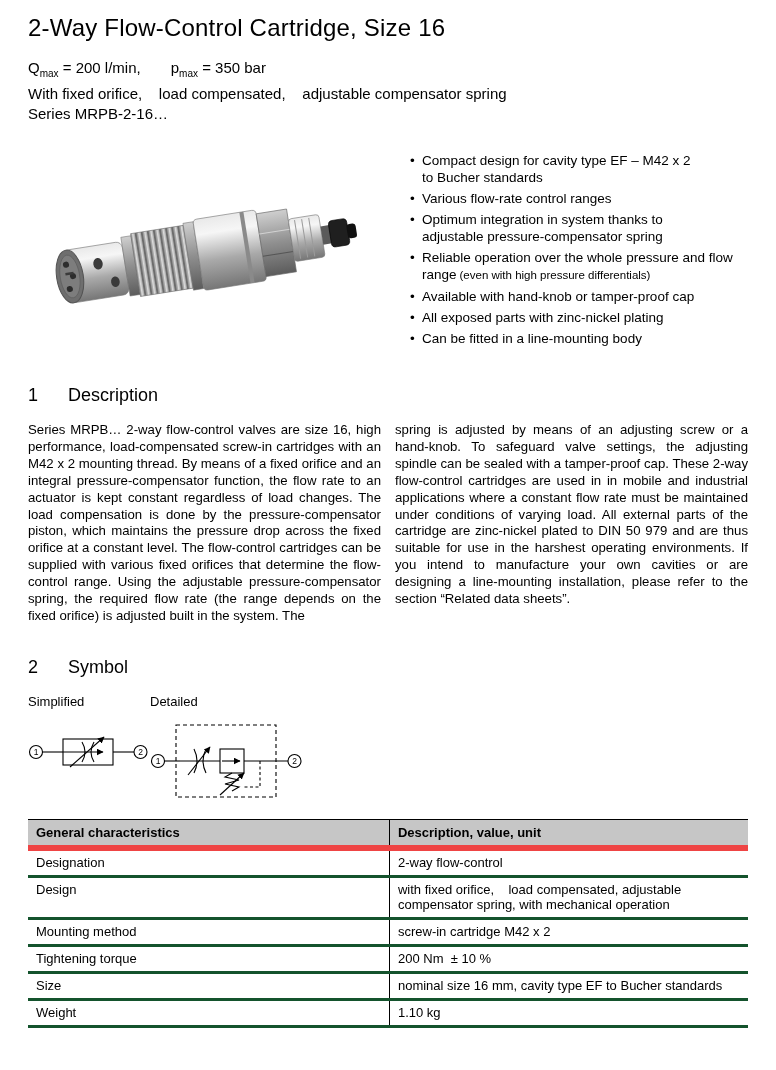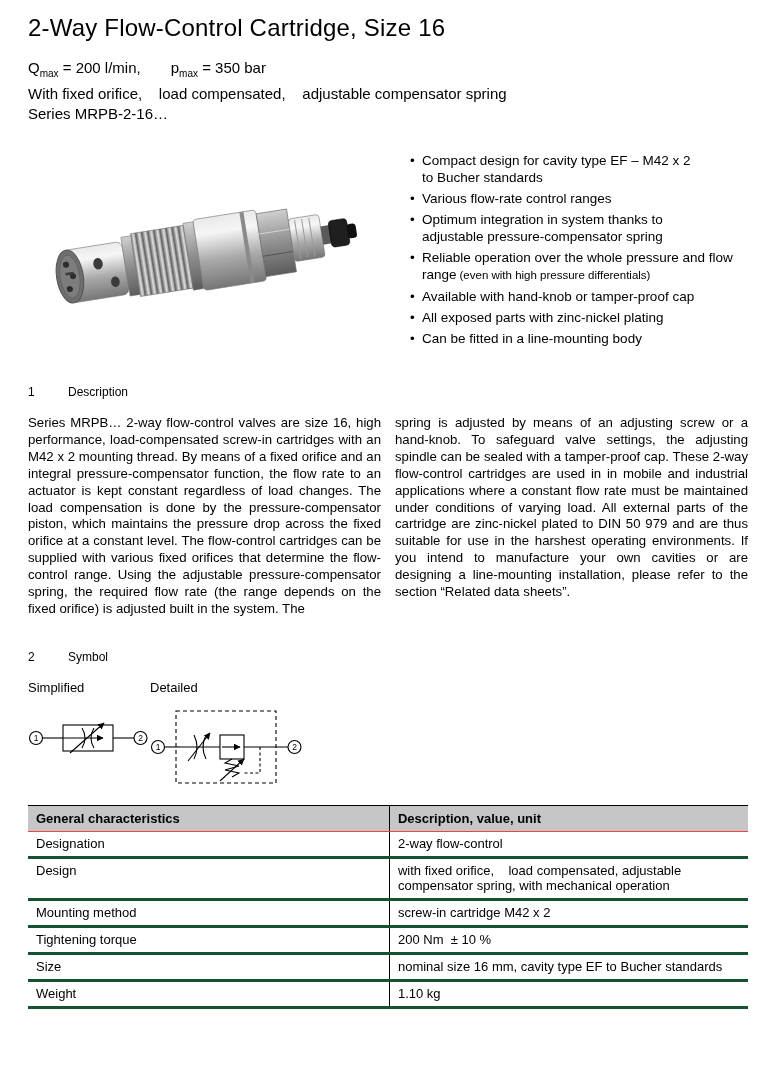--- a/index.html
+++ b/index.html
@@ -17,39 +17,39 @@
 
   .hero { display: flex; margin-top: 24px; }
   .product-wrap { width: 382px; height: 205px; }
   .features { width: 338px; margin: 4px 0 0 0; padding: 0; list-style: none;
               font-size: 13.5px; line-height: 17px; }
   .features li { position: relative; padding-left: 12px; margin-bottom: 4px; }
   .features li::before { content: "•"; position: absolute; left: 0; top: 0; }
   .ftext { white-space: pre-line; }
   .fnote { font-size: 11.5px; margin-left: 3px; }
 
-  .sec { font-size: 12px; font-weight: 400; margin: 32px 0 16px 0; }
+  .sec { font-size: 18px; font-weight: 400; margin: 32px 0 16px 0; }
   .secnum { display: inline-block; width: 40px; }
 
   .twocol { display: flex; gap: 14px; }
   .twocol p { width: 353px; margin: 0; font-size: 13.2px; line-height: 16.9px; text-align: justify; }
 
   .symbols { display: flex; gap: 0; margin-top: 2px; }
   .symblock { font-size: 13px; }
   .symlabel { margin-bottom: 6px; }
   .symblock svg { display: block; }
   .sym-simple svg { margin-top: 22px; }
   .sym-detailed svg { margin-top: 4px; }
   .symline { stroke: #000; stroke-width: 1.1; fill: none; }
   .symtext { font-size: 8.5px; }
 
   table.tech { width: 720px; border-collapse: collapse; border-top: 1px solid #000; margin-top: 10px; }
   table.tech th {
     background: #c6c6c6; text-align: left; font-size: 13px; font-weight: 700;
-    padding: 5px 8px; border-bottom: 1px solid #ef4444;
+    padding: 5px 8px; border-bottom: 6px solid #ef4444;
   }
   table.tech td {
     font-size: 13px; padding: 4px 8px 5px 8px; border-bottom: 3px solid #14532d;
     vertical-align: top; white-space: pre-wrap;
   }
   table.tech th:first-child, table.tech td:first-child {
     width: 50.2%; border-right: 1px solid #000;
   }
 </style>
 </head>

